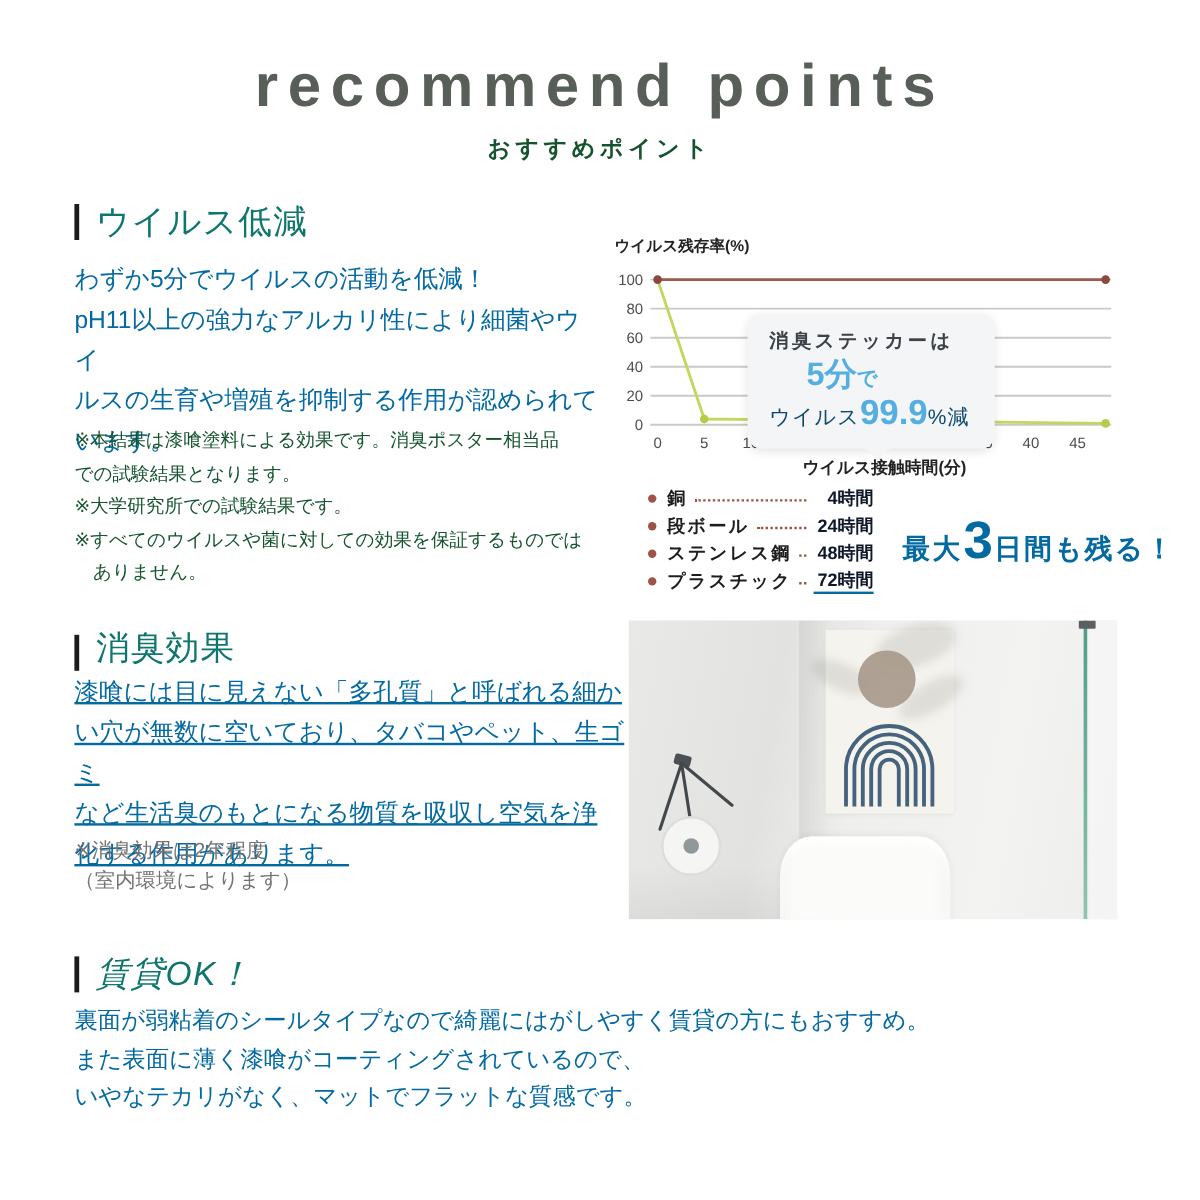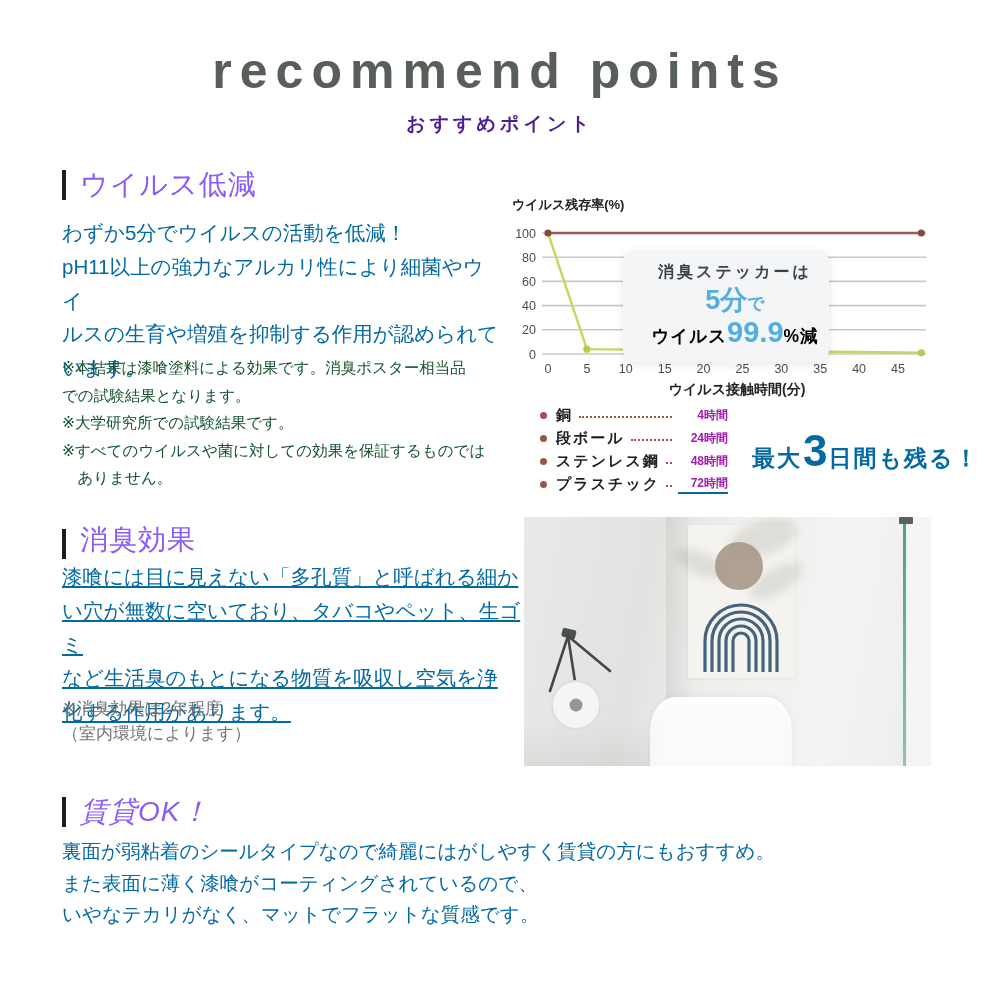--- a/index.html
+++ b/index.html
@@ -2,57 +2,57 @@
 <html><head>
 <meta charset="utf-8">
 <style>
   html,body{margin:0;padding:0;background:#fff;}
   .page{position:relative;width:1000px;height:1000px;background:#ffffff;overflow:hidden;
         font-family:"Liberation Sans","DejaVu Sans",sans-serif;color:#1f1f1f;}
 
   
   .hdr{position:absolute;top:44px;left:0;width:1000px;text-align:center;}
   .hdr-title{font-size:50px;font-weight:600;letter-spacing:8px;color:#585e58;line-height:1.1;}
-  .hdr-sub{margin-top:12px;font-size:19px;font-weight:600;letter-spacing:4px;color:#4c1d95;}
+  .hdr-sub{margin-top:12px;font-size:19px;font-weight:600;letter-spacing:4px;color:#14532d;}
 
   
   .sec-head{position:absolute;display:flex;align-items:center;}
   .sec-bar{width:4px;height:30px;background:#1c1c1c;margin-right:14px;}
-  .sec-title{font-size:28px;font-weight:500;color:#8b5cf6;letter-spacing:1px;}
+  .sec-title{font-size:28px;font-weight:500;color:#0f766e;letter-spacing:1px;}
 
   .body-text{position:absolute;font-size:20.5px;line-height:1.65;color:#0369a1;white-space:pre-line;}
   .note-text{position:absolute;font-size:15.5px;line-height:1.78;color:#14532d;white-space:pre-line;}
   .note-text2{position:absolute;font-size:17px;line-height:1.45;color:#737373;white-space:pre-line;}
 
   
   .chart{position:absolute;left:510px;top:196px;width:456px;height:212px;}
   .chart svg{position:absolute;left:0;top:0;}
   .chart .tick{font-size:12.5px;fill:#4c4c4c;font-family:"Liberation Sans","DejaVu Sans",sans-serif;}
   .chart .chart-title{font-size:13px;font-weight:bold;fill:#222;}
   .chart .chart-xlabel{font-size:14px;font-weight:bold;fill:#222;}
 
-  .balloon{position:absolute;left:113px;top:54px;width:206px;height:112px;background:#f4f5f6;
-           border-radius:12px;box-shadow:0 2px 8px rgba(0,0,0,.10);padding:12px 0 0 18px;box-sizing:border-box;text-align:center;}
+  .balloon{position:absolute;left:113px;top:66px;width:206px;height:112px;background:#f4f5f6;
+           border-radius:12px;box-shadow:0 2px 8px rgba(0,0,0,.10);padding:12px 0 0 18px;box-sizing:border-box;}
   .balloon:after{content:"";position:absolute;bottom:-9px;left:98px;border:10px solid transparent;
                  border-top:10px solid #f4f5f6;border-bottom:0;}
   .b1{font-size:16px;font-weight:bold;letter-spacing:3px;color:#3c4248;}
-  .b2{margin-top:4px;line-height:1;}
+  .b2{margin-top:4px;line-height:1;margin-left:31px;}
   .b2 .big{font-size:27px;font-weight:bold;color:#54aee2;}
   .b2 .sml{font-size:17px;font-weight:bold;color:#54aee2;}
   .b3{margin-top:2px;line-height:1.15;}
-  .b3 .mid{font-size:17.5px;font-weight:bold;color:#000000;letter-spacing:1px;margin-top:26px;}
+  .b3 .mid{font-size:17.5px;font-weight:normal;color:#0c4a6e;letter-spacing:1px;margin-top:26px;}
   .b3 .big{font-size:29px;font-weight:bold;color:#54aee2;}
 
   
   .legend{position:absolute;left:540px;top:404px;width:188px;}
   .lg-row{display:flex;align-items:center;height:23px;}
   .lg-dot{width:7px;height:7px;border-radius:50%;background:#9e5348;margin-right:9px;flex:none;}
   .lg-label{font-size:15px;font-weight:bold;letter-spacing:2px;color:#1d1d1d;white-space:nowrap;}
   .lg-leader{flex:1;border-top:2px dotted #9e5348;margin:3px 6px 0 6px;height:0;}
-  .lg-value{font-size:12px;font-weight:bold;color:#a21caf;min-width:50px;text-align:right;white-space:nowrap;}
+  .lg-value{font-size:15px;font-weight:bold;color:#0f172a;min-width:50px;text-align:right;white-space:nowrap;}
   .lg-value.u72{border-bottom:2px solid #0369a1;}
 
   .highlight{position:absolute;left:752px;top:429px;color:#0369a1;font-weight:bold;white-space:nowrap;
              display:flex;align-items:baseline;}
   .hl-n{font-size:23px;letter-spacing:2px;}
   .hl-big{font-size:44px;line-height:1;letter-spacing:0;margin:0 1px;}
 
   
   .photo{position:absolute;left:524px;top:517px;width:407px;height:249px;overflow:hidden;
          background:linear-gradient(100deg,#e9e9e7 0%,#e2e2e0 30%,#efefed 48%,#f3f3f1 75%,#ededeb 100%);}

